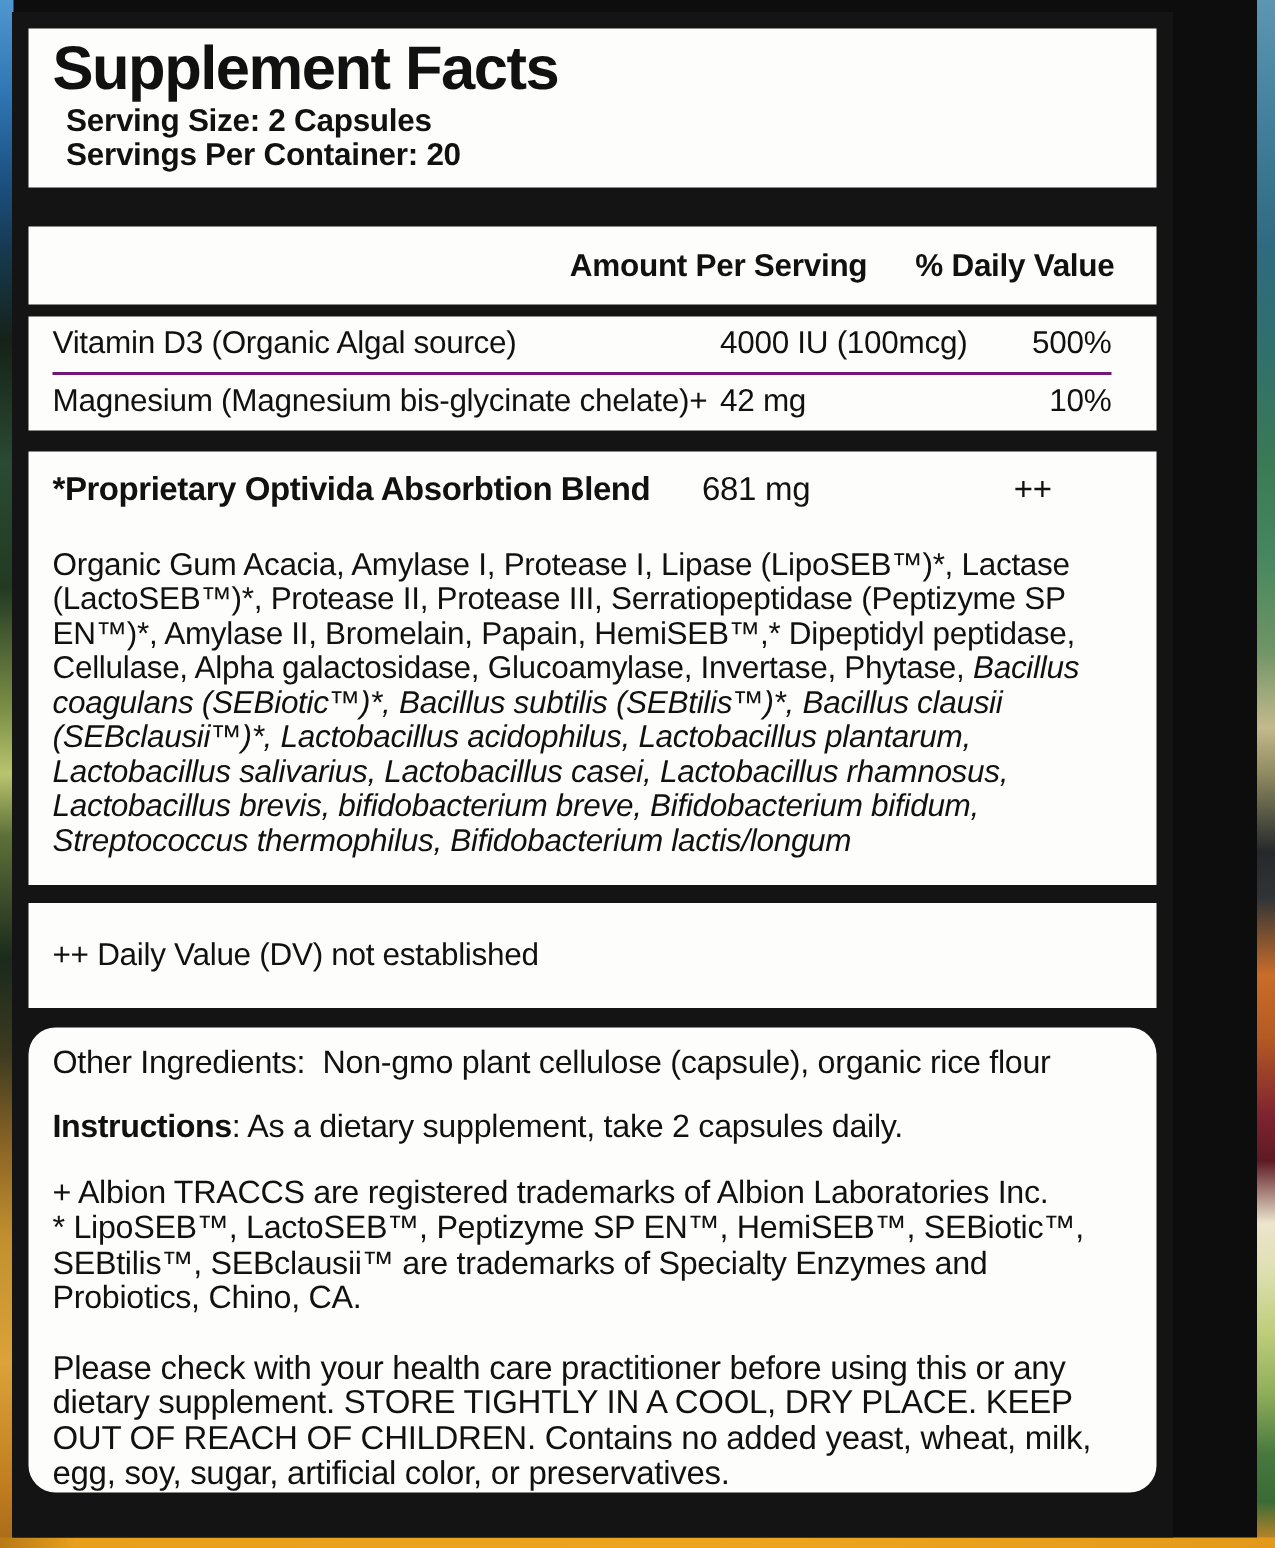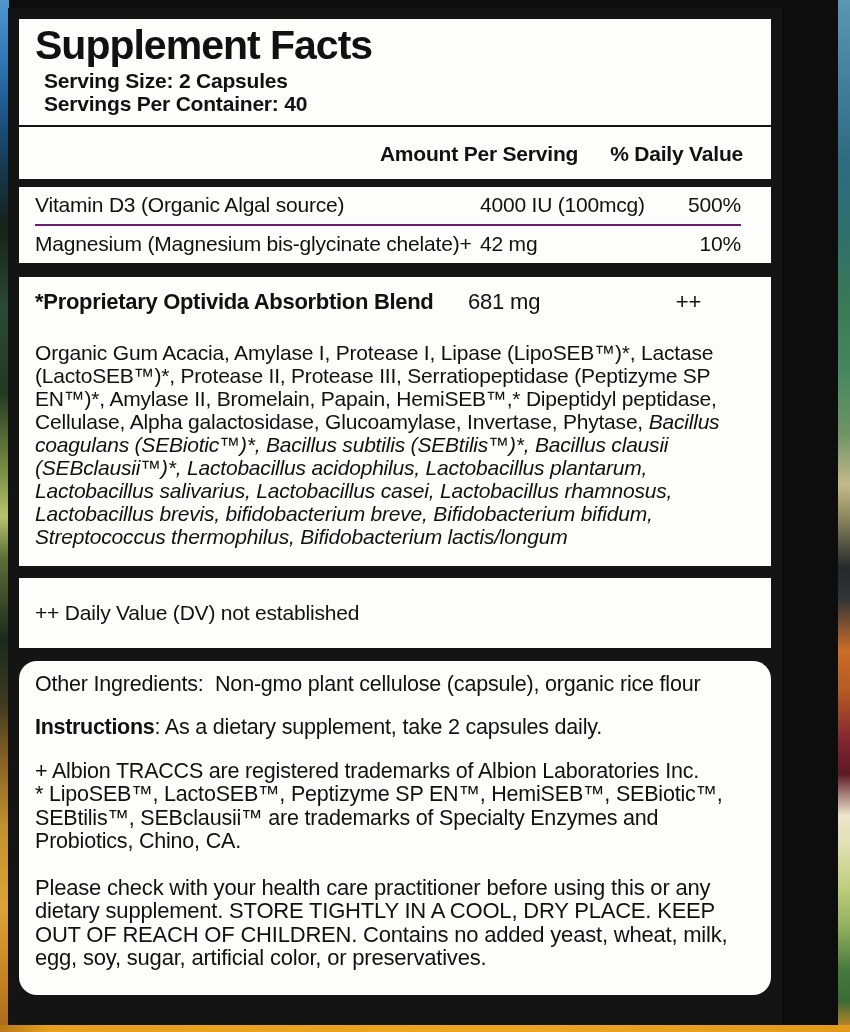--- a/index.html
+++ b/index.html
@@ -44,21 +44,21 @@
   }
   .sec{background:#fdfdfb;}
   
   .sec-title{padding:4px 16px 10px 16px;}
   .panel-title{
     margin:0;font-size:41px;font-weight:bold;letter-spacing:-1px;line-height:1.12;
   }
   .sub{font-size:21px;font-weight:bold;line-height:23px;margin-left:9px;letter-spacing:-0.2px;}
   
   .sec-header{
-    margin-top:2px;padding:15px 28px 13px 16px;
+    margin-top:26px;padding:15px 28px 13px 16px;
     display:flex;justify-content:flex-end;gap:32px;
     font-weight:bold;font-size:21px;letter-spacing:-0.2px;
   }
   
   .sec-nutrients{margin-top:8px;padding:0 30px 0 16px;}
   .nrow{
     display:grid;grid-template-columns:1fr 180px 81px;align-items:center;
     height:37px;font-size:21px;letter-spacing:-0.2px;
   }
   .nrow + .nrow{border-top:2px solid #701a75;}
@@ -91,21 +91,21 @@
 
 <div class="bg-strip left"></div>
 <div class="bg-strip right"></div>
 <div class="bottom-strip"></div>
 
 <div class="label">
 
   <section class="sec sec-title">
     <h1 class="panel-title">Supplement Facts</h1>
     <div class="sub">Serving Size: 2 Capsules</div>
-    <div class="sub">Servings Per Container: 40</div>
+    <div class="sub">Servings Per Container: 20</div>
   </section>
 
   <section class="sec sec-header">
     <span>Amount Per Serving</span>
     <span>% Daily Value</span>
   </section>
 
   <section class="sec sec-nutrients">
     <div class="nrow">
       <span class="nname">Vitamin D3 (Organic Algal source)</span>

